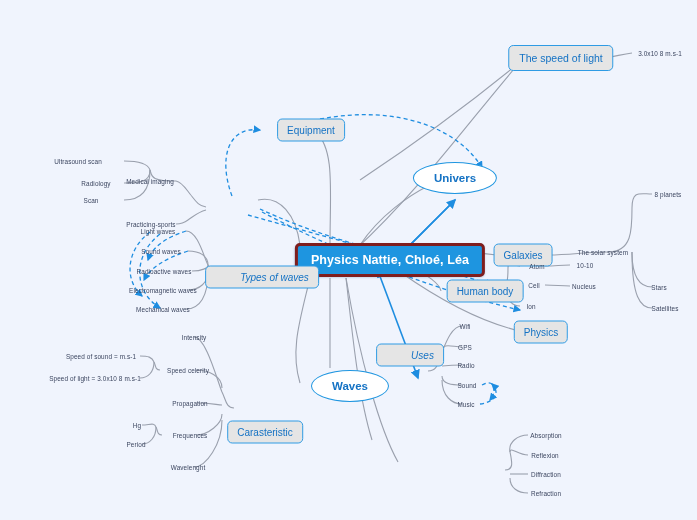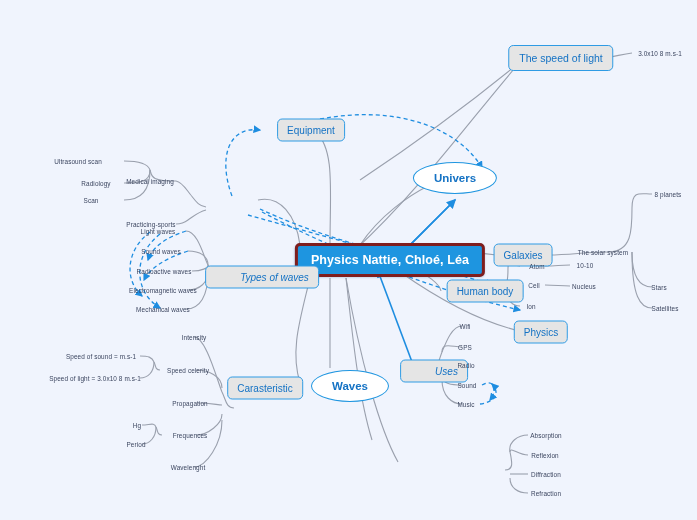--- a/index.html
+++ b/index.html
@@ -187,22 +187,22 @@
   <div class="node root" style="left:348px; top:260px;">Physics Nattie, Chloé, Léa</div>
 
   <div class="node rrect" style="left:311px; top:130px;">Equipment</div>
   <div class="node ellipse" style="left:455px; top:178px;">Univers</div>
   <div class="node rrect" style="left:523px; top:255px;">Galaxies</div>
   <div class="node rrect" style="left:469px; top:291px;margin-left:16px;">Human body</div>
   <div class="node rrect" style="left:541px; top:332px;">Physics</div>
   <div class="node rrect wide" style="left:561px; top:58px;">The speed of light</div>
   <div class="node rrect italic" style="left:262px; top:277px;">Types of waves</div>
   <div class="node ellipse" style="left:350px; top:386px;text-align:right;">Waves</div>
-  <div class="node rrect" style="left:265px; top:388px;">Carasteristic</div>
-  <div class="node rrect italic" style="left:410px; top:371px;margin-left:24px;">Uses</div>
+  <div class="node rrect" style="left:265px; top:432px;">Carasteristic</div>
+  <div class="node rrect italic" style="left:410px; top:355px;">Uses</div>
 
   <div class="leaf" style="left:150px; top:181px;">Medical imaging</div>
   <div class="leaf" style="left:78px; top:161px;">Ultrasound scan</div>
   <div class="leaf" style="left:96px; top:183px;">Radiology</div>
   <div class="leaf" style="left:91px; top:200px;">Scan</div>
   <div class="leaf" style="left:151px; top:224px;">Practicing-sports</div>
 
   <div class="leaf" style="left:158px; top:231px;">Light waves</div>
   <div class="leaf" style="left:161px; top:251px;">Sound waves</div>
   <div class="leaf" style="left:164px; top:271px;">Radioactive waves</div>

